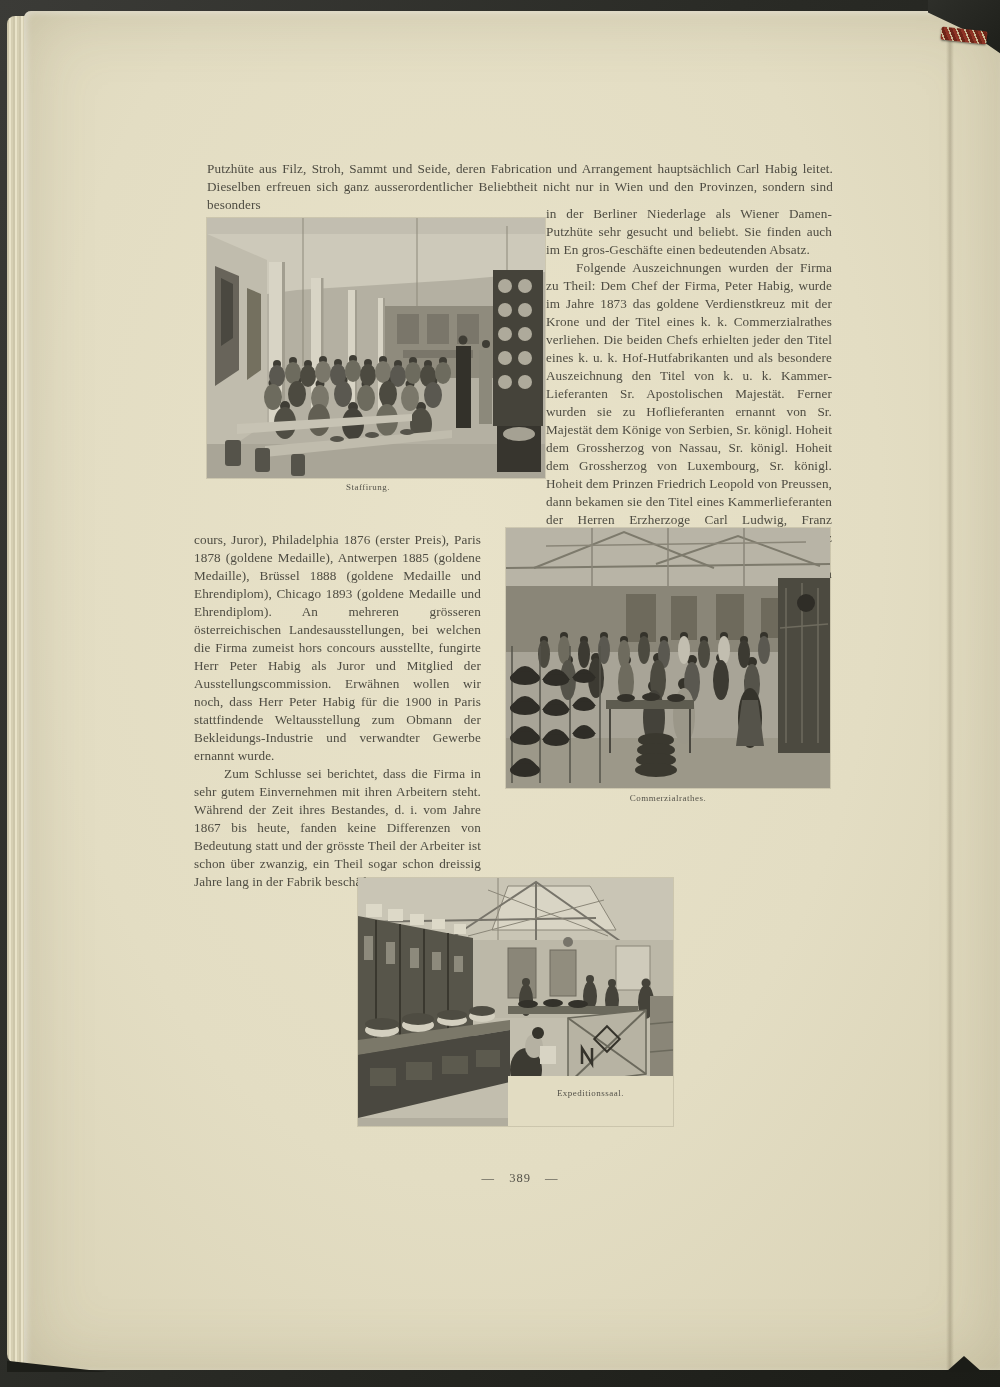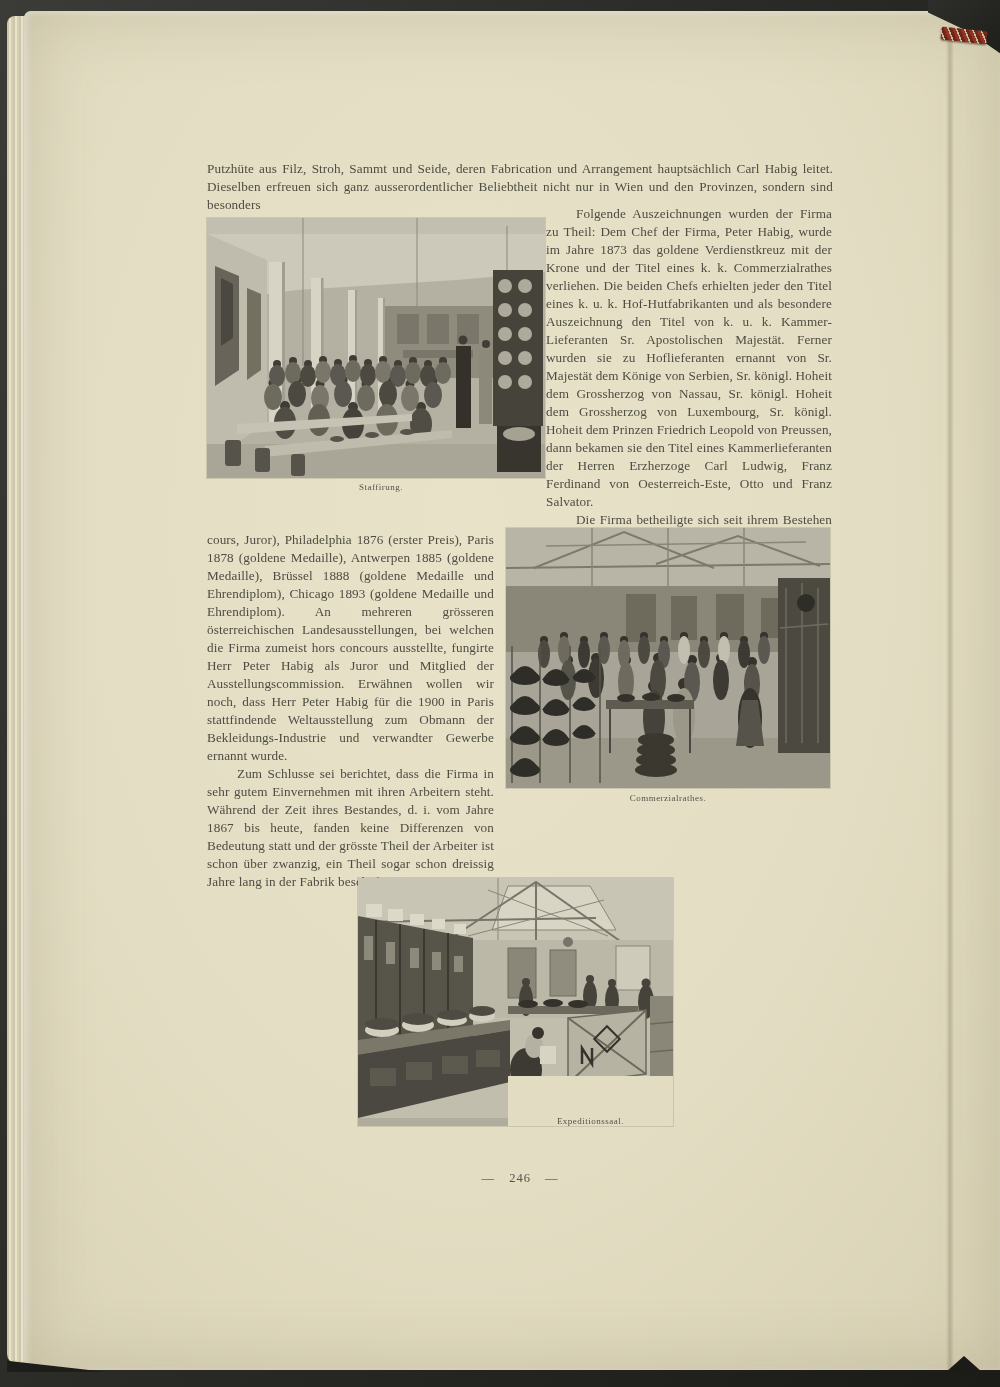--- a/index.html
+++ b/index.html
@@ -39,21 +39,21 @@
   .caption{position:absolute;color:#55534a;font-size:9px;letter-spacing:.5px;
        text-align:center;}
   .pageno{position:absolute;color:#55534a;font-size:12.5px;text-align:center;
        word-spacing:10px;letter-spacing:1px;}
 
   
   .photo{position:absolute;overflow:hidden;box-shadow:0 0 0 1px rgba(95,90,72,.18);}
   .photo svg{display:block;}
   .notch{position:absolute;right:0;bottom:0;width:165px;height:50px;
        background:#e2dcc2;}
-  .notch .caption{position:static;display:block;padding-top:12px;margin-top:28px;}
+  .notch .caption{position:static;display:block;padding-top:12px;}
 </style>
 </head>
 <body>
 
 <div class="scan">
   <div class="edge-stack"></div>
   <div class="book-page"></div>
   <div class="crease"></div>
   <div class="corner-dark"></div>
   <div class="headband"></div>
@@ -180,29 +180,30 @@
           <rect x="48" y="230" width="15" height="24" rx="3"></rect>
         <rect x="84" y="236" width="14" height="22" rx="3"></rect>
         <ellipse cx="130" cy="221" rx="7" ry="3"></ellipse>
           <ellipse cx="165" cy="217" rx="7" ry="3"></ellipse>
         <ellipse cx="200" cy="214" rx="7" ry="3"></ellipse>
       </g>
       <rect x="290" y="208" width="44" height="46" fill="#37352e"></rect>
       <ellipse cx="312" cy="216" rx="16" ry="7" fill="#a5a193"></ellipse>
     </svg>
   </div>
-  <div class="caption" style="left:212px;top:482px;width:338px;">Staffirung.</div>
+  <div class="caption" style="left:199px;top:482px;width:338px;">Staffirung.</div>
 
   <div class="txt" style="left:546px;top:205px;width:286px;">
+    <p>in der Berliner Niederlage als Wiener Damen-Putzhüte sehr gesucht und beliebt. Sie finden auch im En gros-Geschäfte einen bedeutenden Absatz.</p>
     <p class="ind">Folgende Auszeichnungen wurden der Firma zu Theil: Dem Chef der Firma, Peter Habig, wurde im Jahre 1873 das goldene Verdienstkreuz mit der Krone und der Titel eines k. k. Commerzialrathes verliehen. Die beiden Chefs erhielten jeder den Titel eines k. u. k. Hof-Hutfabrikanten und als besondere Auszeichnung den Titel von k. u. k. Kammer-Lieferanten Sr. Apostolischen Majestät. Ferner wurden sie zu Hoflieferanten ernannt von Sr. Majestät dem Könige von Serbien, Sr. königl. Hoheit dem Grossherzog von Nassau, Sr. königl. Hoheit dem Grossherzog von Luxembourg, Sr. königl. Hoheit dem Prinzen Friedrich Leopold von Preussen, dann bekamen sie den Titel eines Kammerlieferanten der Herren Erzherzoge Carl Ludwig, Franz Ferdinand von Oesterreich-Este, Otto und Franz Salvator.</p>
     <p class="ind lastjust">Die Firma betheiligte sich seit ihrem Bestehen</p>
   </div>
 
 
-  <div class="txt" style="left:207px;top:531px;width:287px;">
+  <div class="txt" style="left:194px;top:531px;width:287px;">
     <p>cours, Juror), Philadelphia 1876 (erster Preis), Paris 1878 (goldene Medaille), Antwerpen 1885 (goldene Medaille), Brüssel 1888 (goldene Medaille und Ehrendiplom), Chicago 1893 (goldene Medaille und Ehrendiplom). An mehreren grösseren österreichischen Landesausstellungen, bei welchen die Firma zumeist hors concours ausstellte, fungirte Herr Peter Habig als Juror und Mitglied der Ausstellungscommission. Erwähnen wollen wir noch, dass Herr Peter Habig für die 1900 in Paris stattfindende Weltausstellung zum Obmann der Bekleidungs-Industrie und verwandter Gewerbe ernannt wurde.</p>
     <p class="ind">Zum Schlusse sei berichtet, dass die Firma in sehr gutem Einvernehmen mit ihren Arbeitern steht. Während der Zeit ihres Bestandes, d. i. vom Jahre 1867 bis heute, fanden keine Differenzen von Bedeutung statt und der grösste Theil der Arbeiter ist schon über zwanzig, ein Theil sogar schon dreissig Jahre lang in der Fabrik beschäftigt.</p>
   </div>
 
   <div class="photo" style="left:506px;top:528px;width:324px;height:260px;">
     <svg width="324" height="260" viewBox="0 0 324 260">
       <rect width="324" height="260" fill="#a8a497"></rect>
       <rect width="324" height="58" fill="#b8b4a6"></rect>
       <g stroke="#7d7a6c" stroke-width="2" fill="none">
         <line x1="0" y1="40" x2="324" y2="36"></line>
@@ -437,14 +438,14 @@
         <line x1="292" y1="146" x2="315" y2="144" stroke="#6b695c" stroke-width="1.5"></line>
         <line x1="292" y1="174" x2="315" y2="172" stroke="#6b695c" stroke-width="1.5"></line>
       </g>
       <rect x="0" y="240" width="315" height="8" fill="#b1ad9e"></rect>
     </svg>
     <div class="notch">
       <span class="caption">Expeditionssaal.</span>
     </div>
   </div>
 
-  <div class="pageno" style="left:207px;top:1171px;width:626px;">— 246 —</div>
+  <div class="pageno" style="left:207px;top:1171px;width:626px;">— 389 —</div>
 </div>
 
 </body></html>

